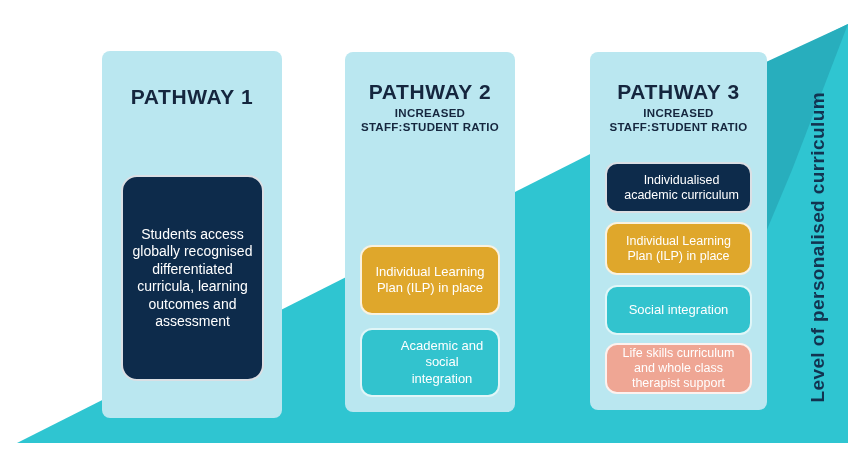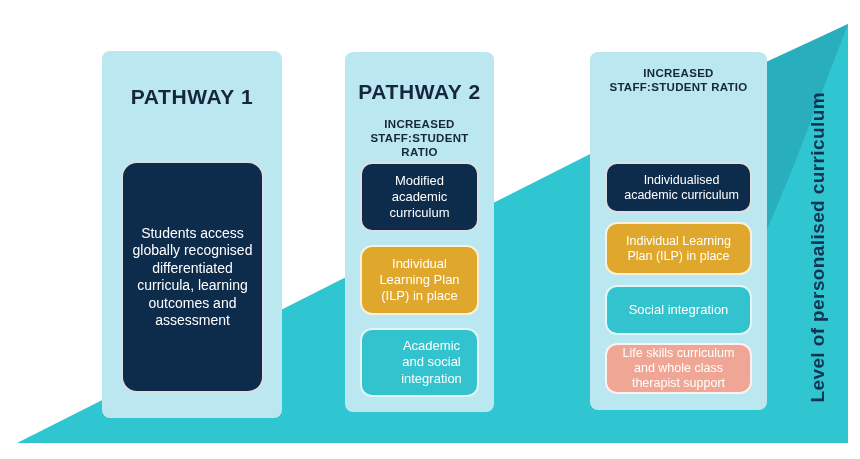--- a/index.html
+++ b/index.html
@@ -19,49 +19,49 @@
     font-family:"Liberation Sans","DejaVu Sans",sans-serif;
   }
   .wedge-svg{position:absolute;left:0;top:0;width:860px;height:459px;display:block;}
 
   
   .card{
     position:absolute;background:var(--card);
     border-radius:8px;text-align:center;box-sizing:border-box;
   }
   .card1{left:102px;top:51px;width:180px;height:367px;}
-  .card2{left:345px;top:52px;width:149px;height:360px;}
+  .card2{left:345px;top:52px;width:170px;height:360px;}
   .card3{left:590px;top:52px;width:177px;height:358px;}
 
   .card h2{
     margin:0;font-size:21px;font-weight:700;color:var(--title);
     letter-spacing:.6px;line-height:1.1;
   }
   .card1 h2{margin-top:34px;}
   .card2 h2,.card3 h2{margin-top:28px;}
   .subtitle{
-    margin:14px 6px 0;font-size:11.5px;font-weight:700;color:var(--title);
+    margin:3px 6px 0;font-size:11.5px;font-weight:700;color:var(--title);
     line-height:1.22;letter-spacing:.3px;
   }
   .subtitle span{display:block;}
 
   
   .box{
     position:absolute;left:15px;right:15px;box-sizing:border-box;
     border:2px solid rgba(255,255,255,.85);border-radius:12px;
     display:flex;align-items:center;justify-content:center;
     color:#ffffff;text-align:center;padding:3px 8px;
     line-height:1.25;
   }
   .box.navy{background:var(--navy);}
   .box.gold{background:var(--gold);justify-content:center;}
   .box.teal{background:var(--teal);}
   .box.salmon{background:var(--salmon);}
 
-  .card1 .b1{left:19px;right:18px;top:110px;height:232px;border-radius:16px;font-size:14px;}
+  .card1 .b1{left:19px;right:18px;top:124px;height:206px;border-radius:16px;font-size:14px;}
   .card2 .b1{top:110px;height:70px;font-size:13px;}
   .card2 .b2{top:193px;height:70px;font-size:13px;}
   .card2 .b3{top:276px;height:69px;font-size:13px;padding-left:32px;}
   .card3 .b1{top:110px;height:51px;font-size:12.5px;line-height:1.2;padding-left:14px;}
   .card3 .b2{top:170px;height:53px;font-size:12.5px;line-height:1.2;}
   .card3 .b3{top:233px;height:50px;font-size:13px;}
   .card3 .b4{top:291px;height:51px;font-size:12.5px;line-height:1.2;}
 
   
   .vlabel-wrap{
@@ -90,32 +90,30 @@
       <span>Students access globally recognised differentiated curricula, learning outcomes and assessment</span>
     </div>
   </section>
 
   <section class="card card2">
     <h2>PATHWAY 2</h2>
     <div class="subtitle">
       <span>INCREASED</span>
       <span>STAFF:STUDENT RATIO</span>
     </div>
-    <div class="box navy b1">
-      <span>Modified academic curriculum</span>
-    </div>
     <div class="box gold b2">
       <span>Individual Learning Plan (ILP) in place</span>
     </div>
     <div class="box teal b3">
       <span>Academic and social integration</span>
     </div>
   </section>
 
   <section class="card card3">
+    <h2>PATHWAY 3</h2>
     <div class="subtitle">
       <span>INCREASED</span>
       <span>STAFF:STUDENT RATIO</span>
     </div>
     <div class="box navy b1">
       <span>Individualised academic curriculum</span>
     </div>
     <div class="box gold b2">
       <span>Individual Learning Plan (ILP) in place</span>
     </div>

